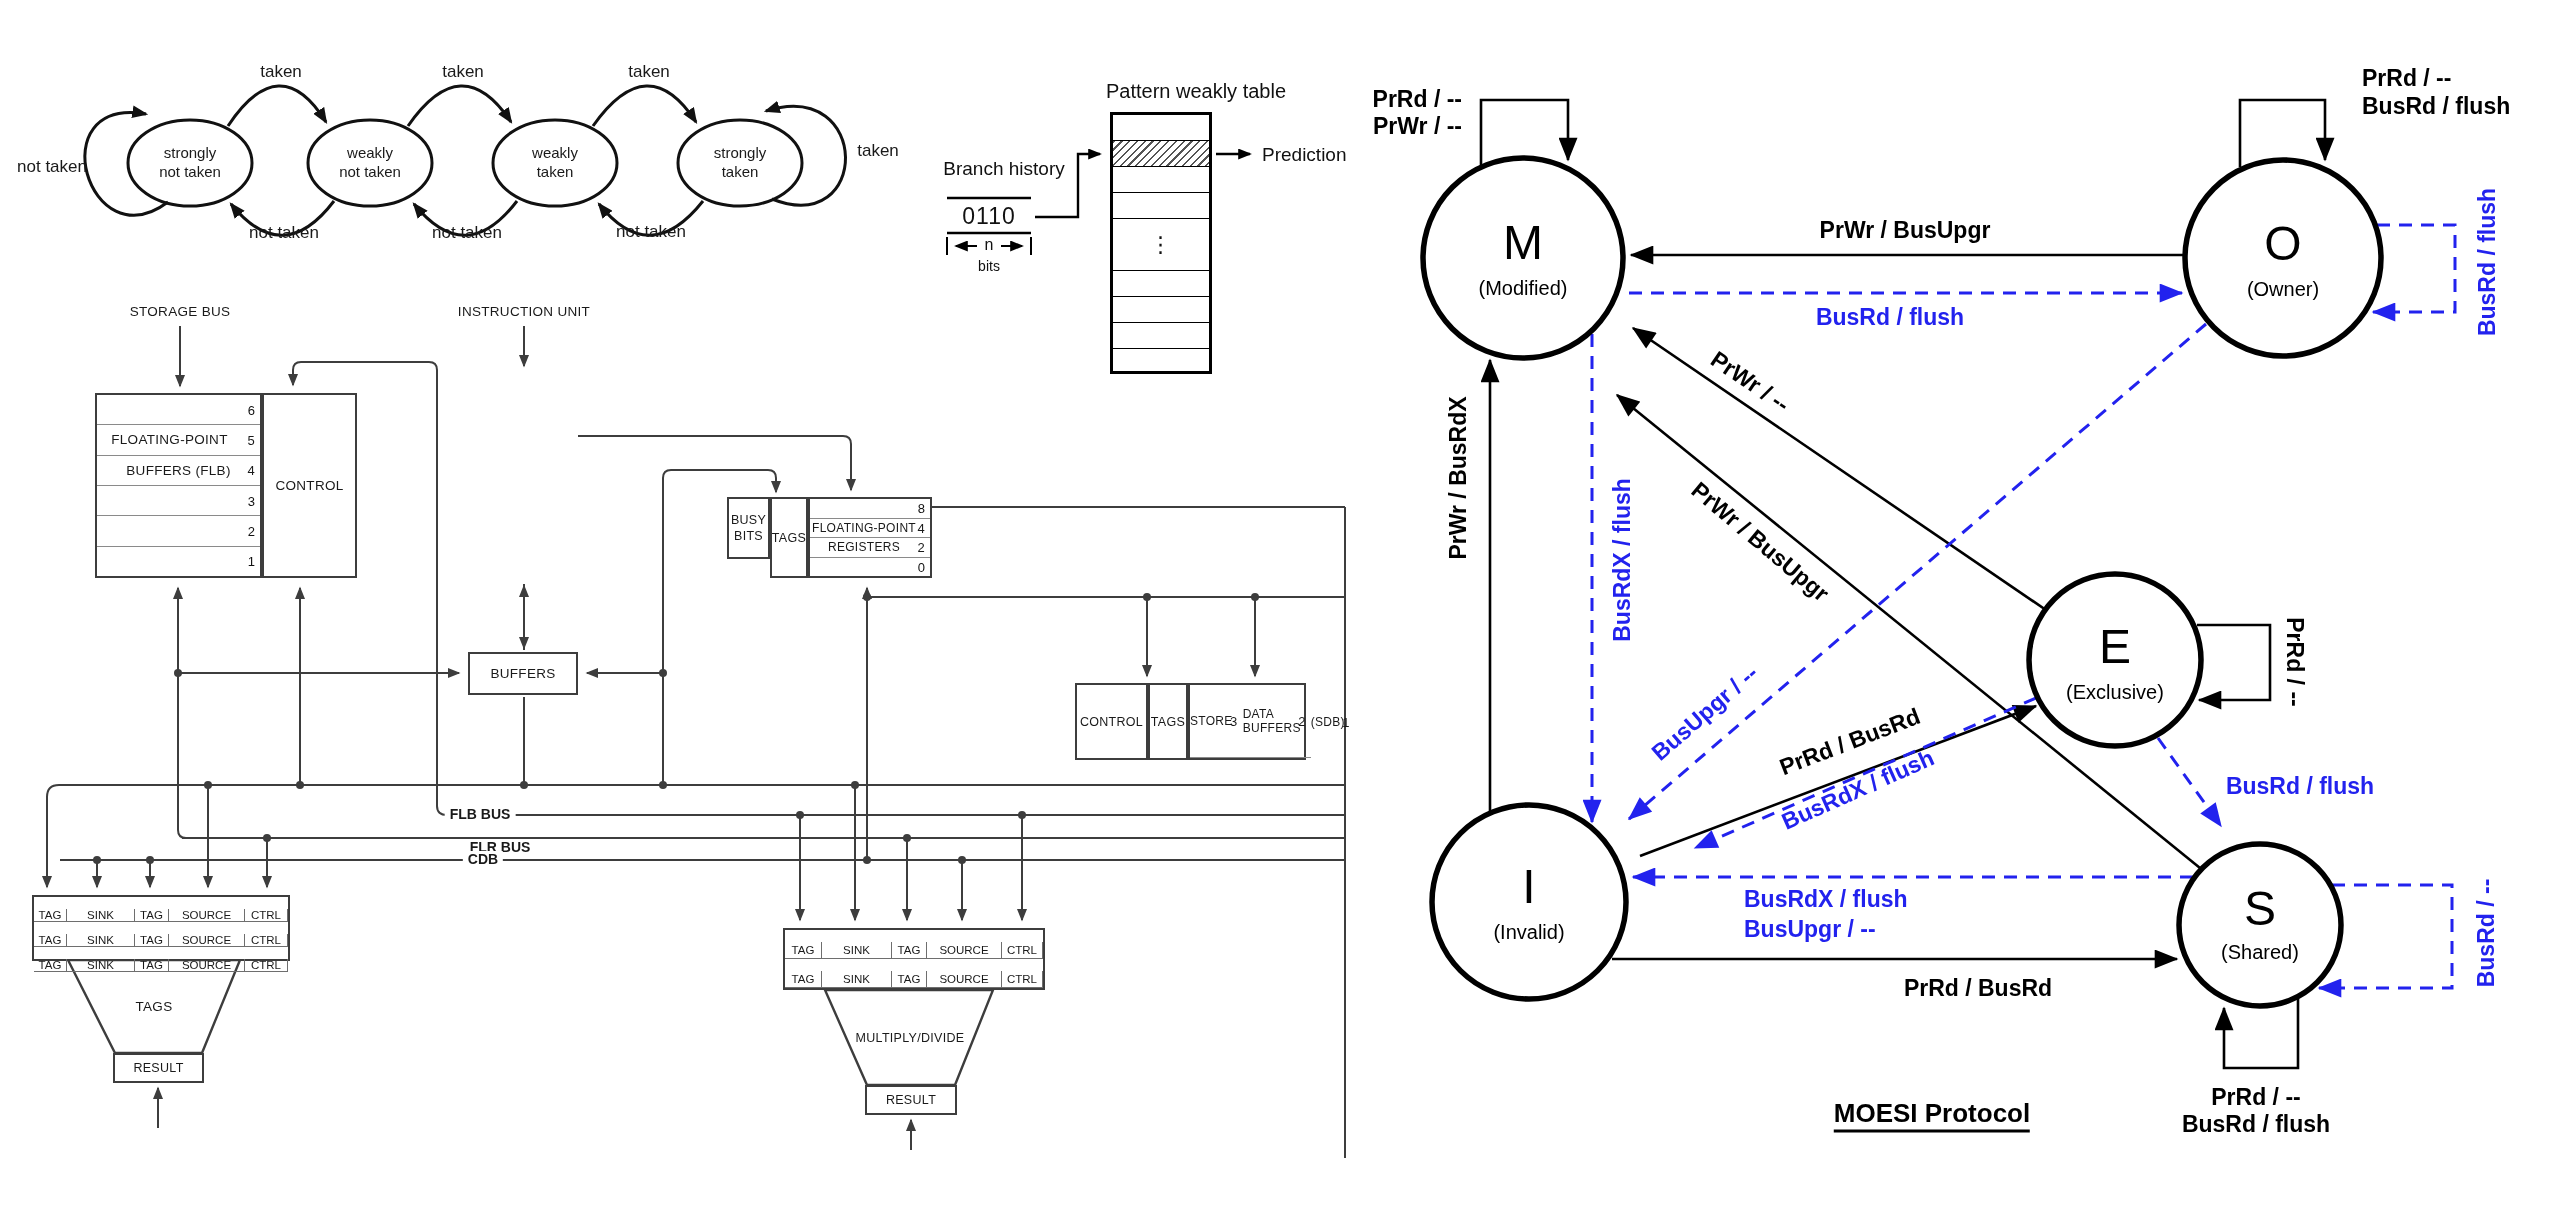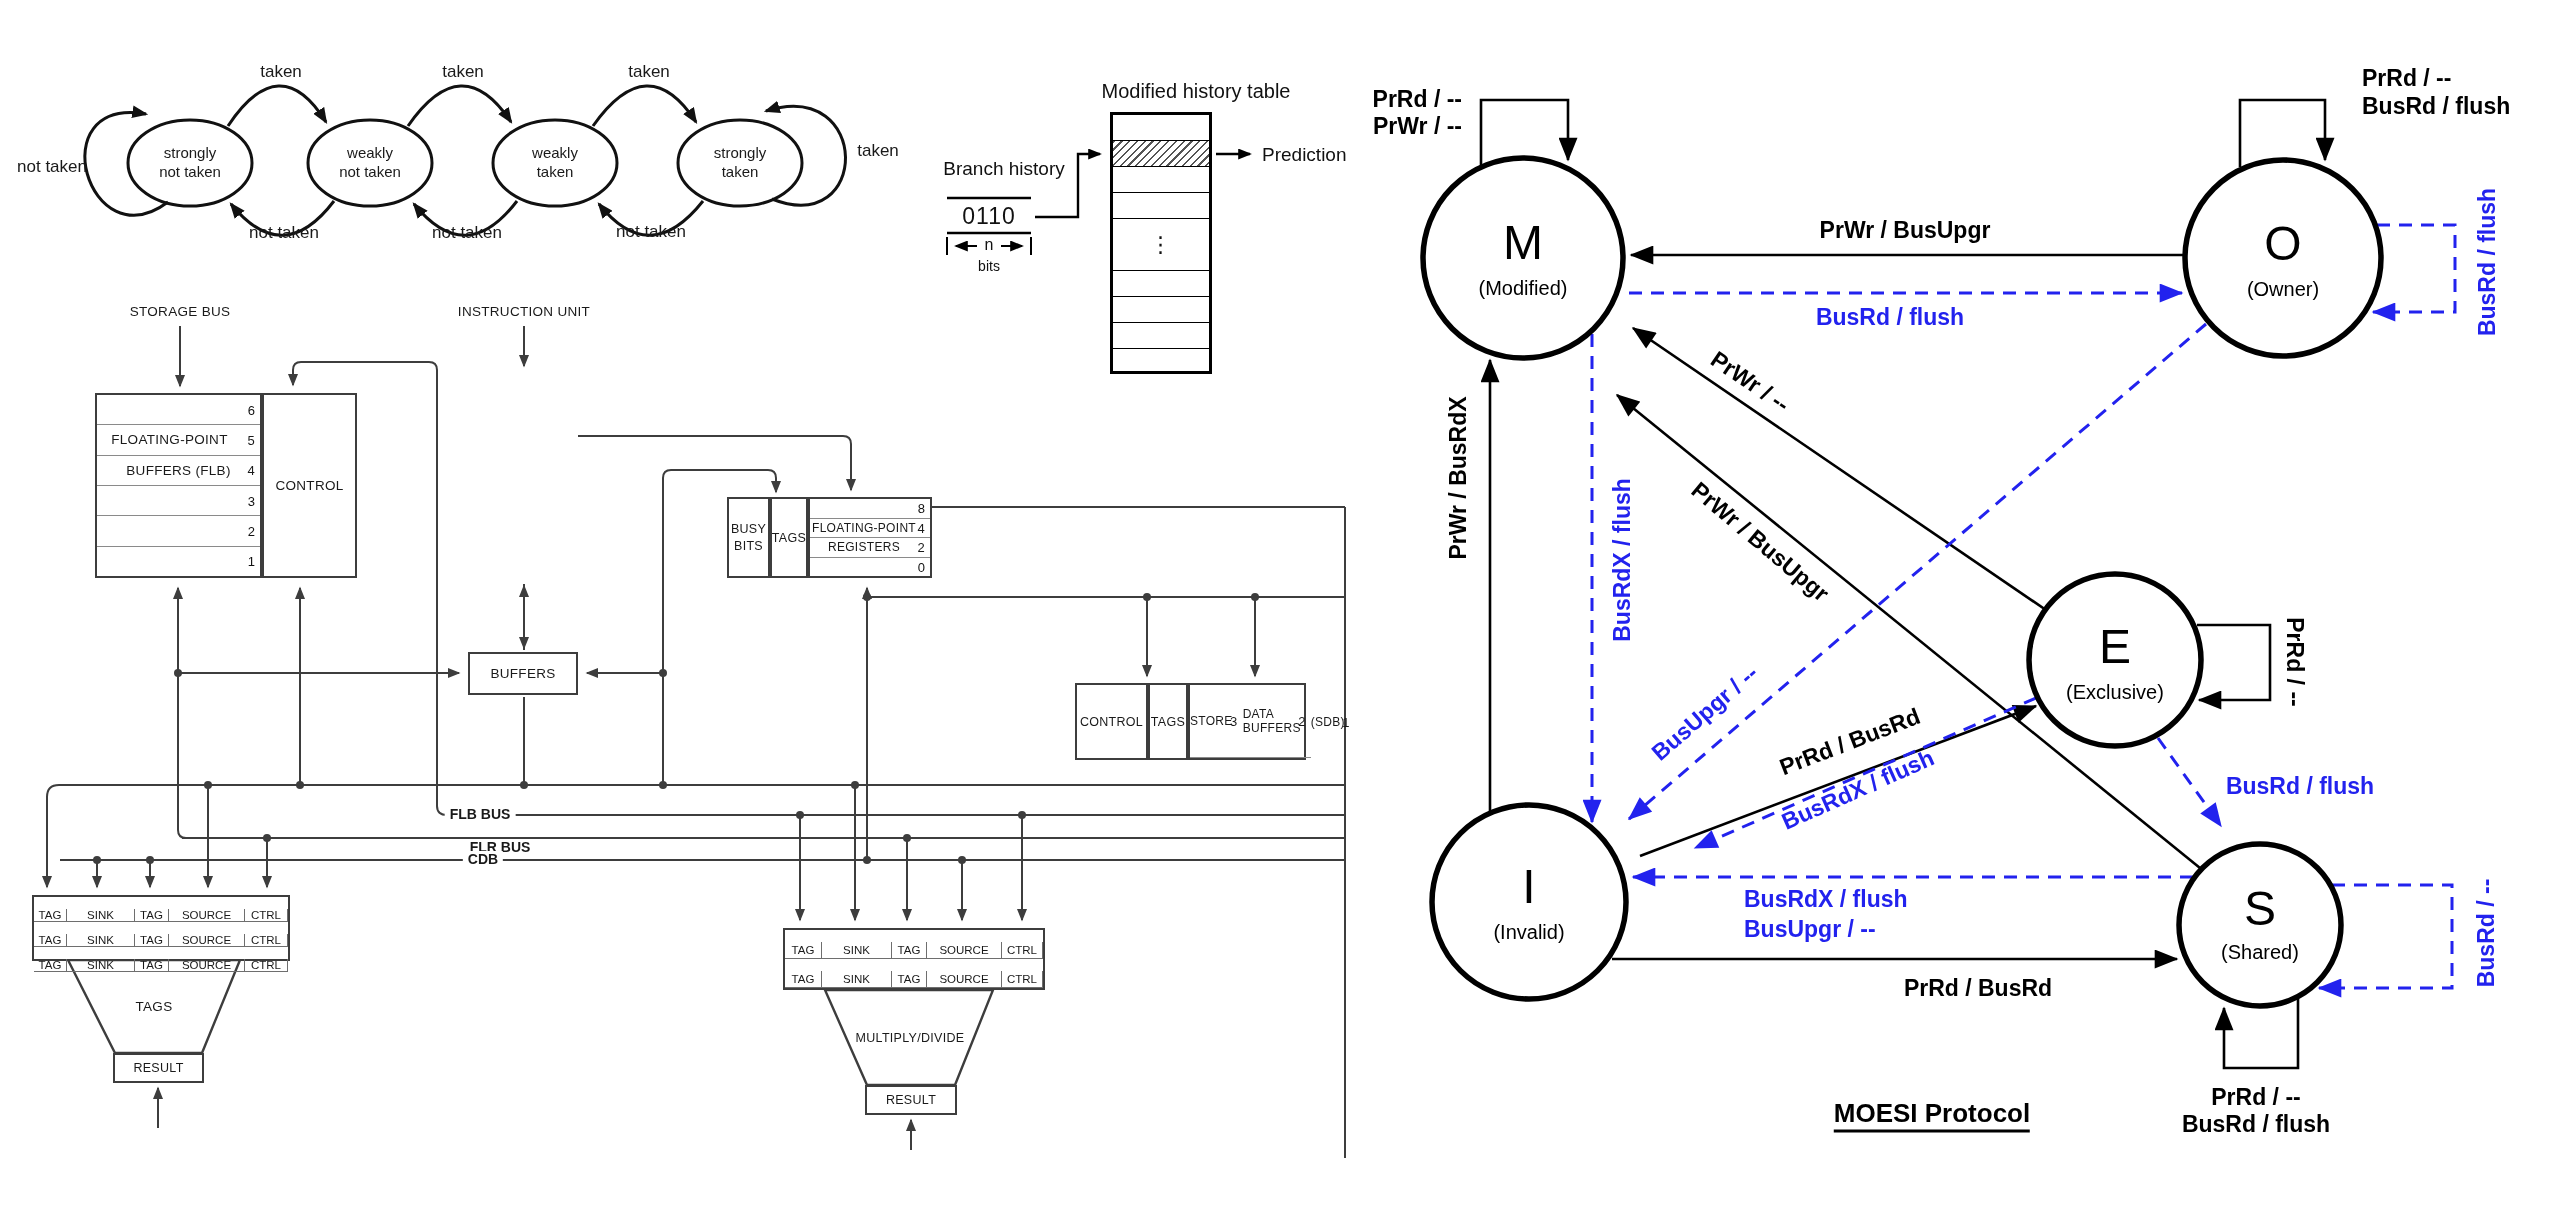--- a/index.html
+++ b/index.html
@@ -192,21 +192,21 @@
 </div>
 <div class="ctr fsm-edge" style="left:281px;top:72px;">taken</div>
 <div class="ctr fsm-edge" style="left:463px;top:72px;">taken</div>
 <div class="ctr fsm-edge" style="left:649px;top:72px;">taken</div>
 <div class="ctr fsm-edge" style="left:284px;top:233px;">not taken</div>
 <div class="ctr fsm-edge" style="left:467px;top:233px;">not taken</div>
 <div class="ctr fsm-edge" style="left:651px;top:232px;">not taken</div>
 <div class="ctr fsm-edge" style="left:52px;top:167px;">not taken</div>
 <div class="ctr fsm-edge" style="left:878px;top:151px;">taken</div>
 
-<div class="ctr pht-title" style="left:1196px;top:91px;">Modified history table</div>
+<div class="ctr pht-title" style="left:1196px;top:91px;">Pattern weakly table</div>
 <div class="abs" style="left:1110px;top:112px;width:102px;height:262px;border:3px solid #000;background:#fff;box-sizing:border-box;">
   <div class="pht-row"></div>
   <div class="pht-row hatch"></div>
   <div class="pht-row"></div>
   <div class="pht-row"></div>
   <div class="pht-row" style="height:52px;display:flex;align-items:center;justify-content:center;font-size:22px;letter-spacing:1px;">⋮</div>
   <div class="pht-row"></div>
   <div class="pht-row"></div>
   <div class="pht-row"></div>
   <div class="pht-row"></div>
@@ -244,21 +244,21 @@
 </div>
 <div class="box tlbl" style="left:262px;top:393px;width:95px;height:185px;display:flex;align-items:center;justify-content:center;">
       <span>CONTROL</span>
     </div>
 
 
 <div class="box tlbl" style="left:468px;top:652px;width:110px;height:43px;display:flex;align-items:center;justify-content:center;">
       <span>BUFFERS</span>
     </div>
 
-<div class="box tlbl" style="left:727px;top:497px;width:43px;height:81px;display:flex;flex-direction:column;align-items:center;justify-content:center;font-size:12.5px;line-height:1.3;">
+<div class="box tlbl" style="left:727px;top:497px;width:43px;height:62px;display:flex;flex-direction:column;align-items:center;justify-content:center;font-size:12.5px;line-height:1.3;">
   <span>BUSY</span>
   <span>BITS</span>
 </div>
 <div class="box tlbl" style="left:770px;top:497px;width:38px;height:81px;display:flex;align-items:center;justify-content:center;font-size:12.5px;">
       <span>TAGS</span>
     </div>
 <div class="box" style="left:808px;top:497px;width:124px;height:81px;display:flex;flex-direction:column;">
   <div class="trow" style="flex:1;">
         <span class="tnum">8</span>
       </div>

